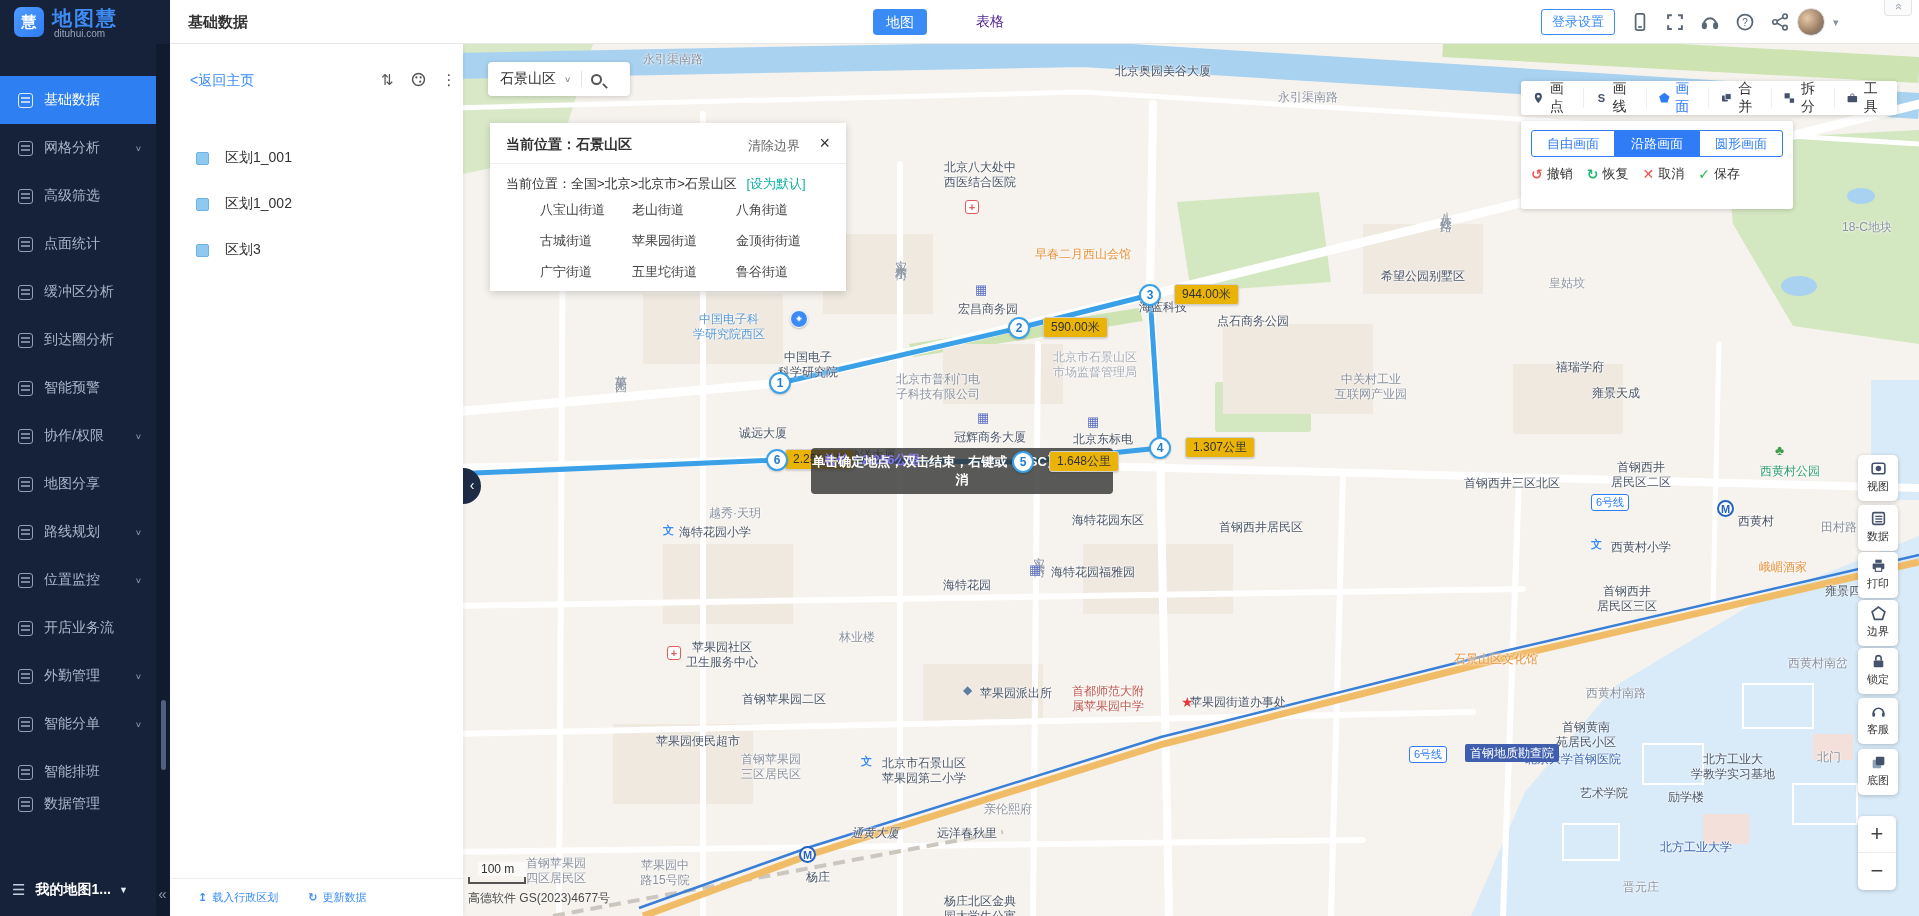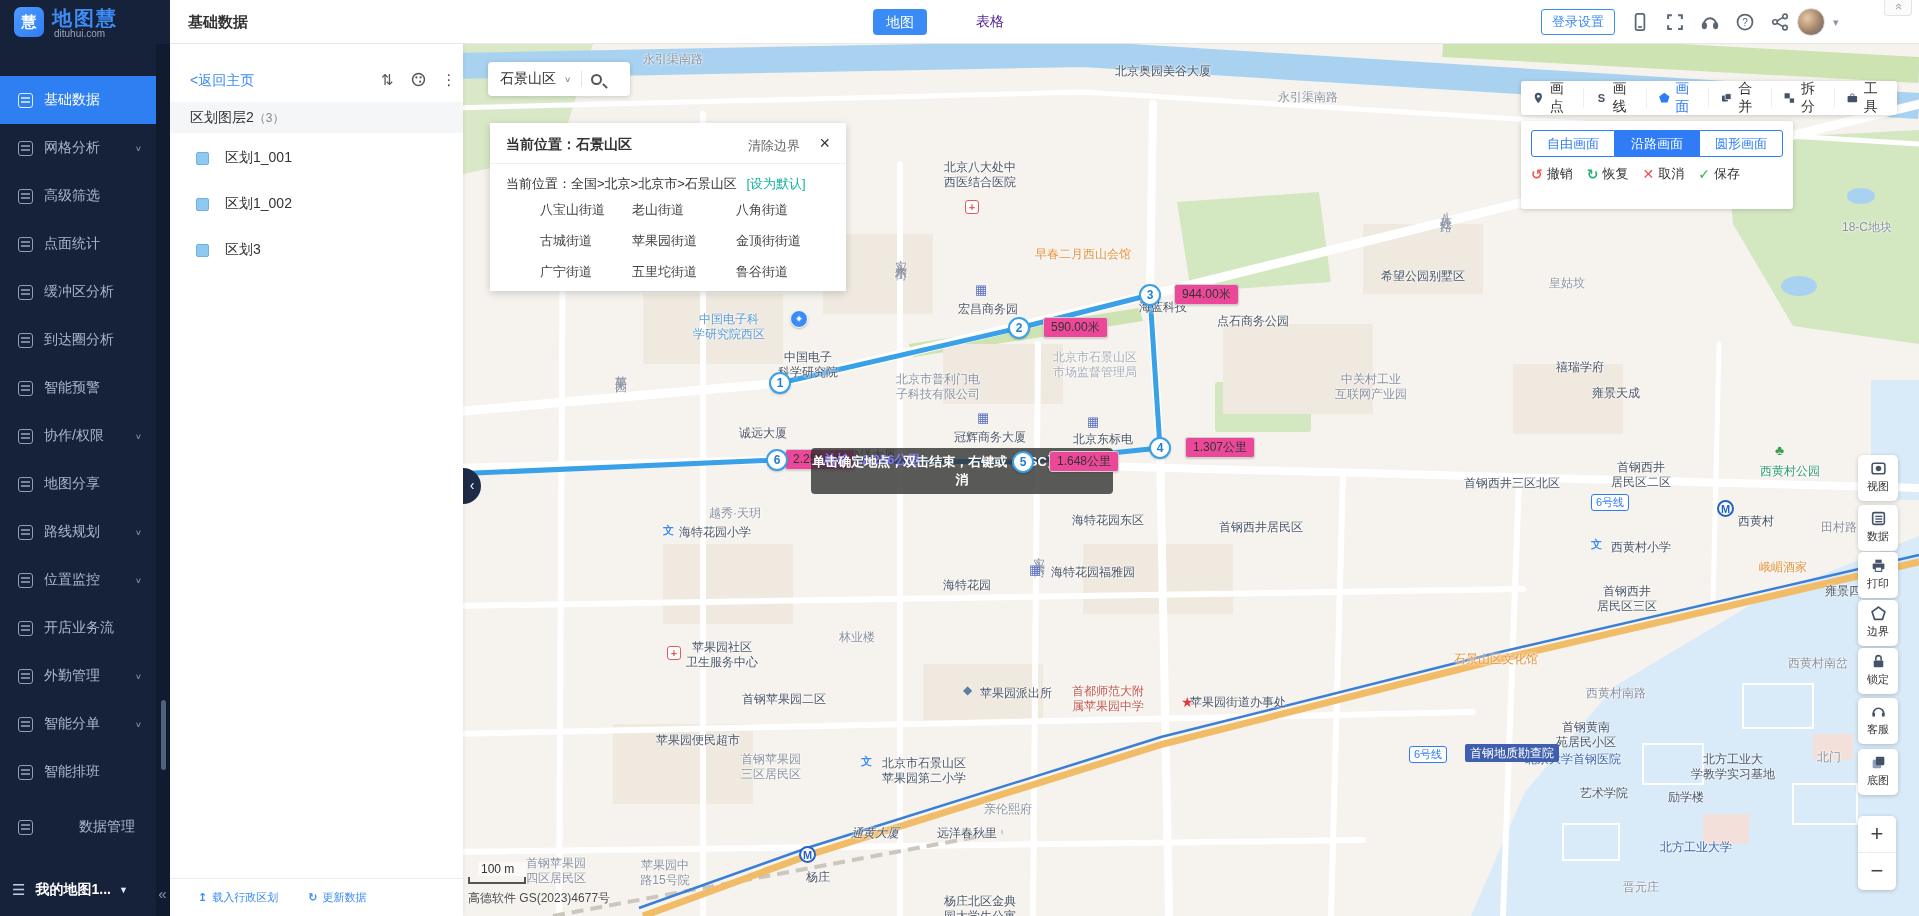--- a/index.html
+++ b/index.html
@@ -102,21 +102,21 @@
   .mode { width:84px; height:27px; line-height:25px; text-align:center; font-size:13px; color:#2f7cf6; border:1px solid #2f7cf6; background:#fff; }
   .mode:first-child { border-radius:3px 0 0 3px; }
   .mode:last-child { border-radius:0 3px 3px 0; }
   .mode.active { background:#2f7cf6; color:#fff; }
   #actions { display:flex; margin-top:8px; }
   .act { display:flex; align-items:center; gap:4px; font-size:13px; color:#333; margin-right:14px; }
   .act .ai { font-size:14px; font-weight:bold; }
 
   
   .rmarker { position:absolute; width:22px; height:22px; border-radius:50%; background:#fff; border:2px solid #3aa0e8; color:#1f7fd0; font-size:12px; font-weight:bold; text-align:center; line-height:18px; z-index:7; transform:translate(-11px,-11px); box-shadow:0 1px 2px rgba(0,0,0,.2); }
-  .chip { position:absolute; background:#ec4899; border:1px solid #cfcfcf; border-radius:3px; padding:1px 7px; font-size:12px; color:#333; z-index:6; box-shadow:0 1px 2px rgba(0,0,0,.15); white-space:nowrap; }
+  .chip { position:absolute; background:#eab308; border:1px solid #cfcfcf; border-radius:3px; padding:1px 7px; font-size:12px; color:#333; z-index:6; box-shadow:0 1px 2px rgba(0,0,0,.15); white-space:nowrap; }
   .chip.behind { z-index:4; }
   #tipbox { position:absolute; left:348px; top:404px; width:302px; height:46px; background:rgba(45,45,45,.78); border-radius:4px; z-index:5; }
   #tip-total { position:absolute; left:12px; top:3px; font-size:13px; font-weight:bold; color:#8377f0; }
   #tip-text { position:absolute; left:0; right:0; bottom:5px; text-align:center; font-size:13px; font-weight:bold; color:#fff; }
 
   
   .rail-btn { position:absolute; left:1395px; width:40px; height:46px; background:#fff; border-radius:5px; box-shadow:0 1px 4px rgba(0,0,0,.2); text-align:center; z-index:20; padding-top:5px; }
   .rail-btn svg { width:17px; height:17px; }
   .rail-btn .rl { font-size:11px; color:#333; margin-top:-1px; }
   #zoombox { position:absolute; left:1395px; top:772px; width:38px; height:74px; background:#fff; border-radius:5px; box-shadow:0 1px 4px rgba(0,0,0,.2); z-index:20; }
@@ -234,21 +234,21 @@
         </div>
         <div class="side-item" style="top: 656px;">
           <span class="sicon"></span>
           <span>智能分单</span>
           <span class="side-arrow">∨</span>
         </div>
         <div class="side-item" style="top: 704px;">
           <span class="sicon"></span>
           <span>智能排班</span>
         </div>
-        <div class="side-item" style="top: 759px; gap: 35px;">
+        <div class="side-item" style="top: 736px;">
           <span class="sicon"></span>
           <span>数据管理</span>
         </div>
       </div>
     <div id="side-rail">
       <div id="side-thumb"></div>
       <div id="rail-collapse">«</div>
     </div>
     <div id="mymap">
       <span class="list-ic">☰</span>
@@ -260,23 +260,20 @@
   <div id="layer-panel">
     <a id="back-link">&lt;返回主页</a>
     <span class="ppicon" style="left:208px">⇅</span>
     <span class="ppicon" style="left:239px"><svg viewBox="0 0 16 16" fill="none" stroke="#555" stroke-width="1.4">
           <circle cx="8" cy="8" r="5.6"></circle>
           <circle cx="6" cy="6" r="1" fill="#555" stroke="none"></circle>
           <circle cx="10" cy="6" r="1" fill="#555" stroke="none"></circle>
           <circle cx="9.6" cy="10" r="1" fill="#555" stroke="none"></circle>
         </svg></span>
     <span class="ppicon" style="left:270px">⋮</span>
-    <div id="group-row">
-      <span>区划图层2</span><span class="cnt">（3）</span>
-    </div>
     <div id="layer-list">
         <div class="layer-item" style="top: 92px;">
           <span class="sw"></span>
           <span>区划1_001</span>
         </div>
         <div class="layer-item" style="top: 138px;">
           <span class="sw"></span>
           <span>区划1_002</span>
         </div>
         <div class="layer-item" style="top: 184px;">
@@ -415,21 +412,21 @@
         <span class="mlabel b2" style="left: 1233px; top: 796px;">北方工业大学</span>
         <span class="mlabel g" style="left: 1178px; top: 836px;">晋元庄</span>
         <span class="mlabel g" style="left: 1366px; top: 706px;">北门</span>
         <span class="mlabel d" style="left: 259px; top: 596px;">苹果园社区
 卫生服务中心</span>
         <span class="mlabel d" style="left: 321px; top: 648px;">首钢苹果园二区</span>
         <span class="mlabel d" style="left: 553px; top: 642px;">苹果园派出所</span>
         <span class="mlabel r" style="left: 645px; top: 640px;">首都师范大附
 属苹果园中学</span>
         <span class="mlabel d" style="left: 775px; top: 651px;">苹果园街道办事处</span>
-        <span class="mlabel d" style="left: 235px; top: 690px; font-family: Liberation Mono, monospace;">苹果园便民超市</span>
+        <span class="mlabel d" style="left: 235px; top: 690px;">苹果园便民超市</span>
         <span class="mlabel d" style="left: 461px; top: 712px;">北京市石景山区
 苹果园第二小学</span>
         <span class="mlabel g" style="left: 308px; top: 708px;">首钢苹果园
 三区居民区</span>
         <span class="mlabel d" style="left: 412px; top: 782px; font-style: italic;">通黄大厦</span>
         <span class="mlabel d" style="left: 504px; top: 782px;">远洋春秋里</span>
         <span class="mlabel g" style="left: 545px; top: 758px;">亲伦熙府</span>
         <span class="mlabel g" style="left: 202px; top: 814px;">苹果园中
 路15号院</span>
         <span class="mlabel g" style="left: 93px; top: 812px;">首钢苹果园

